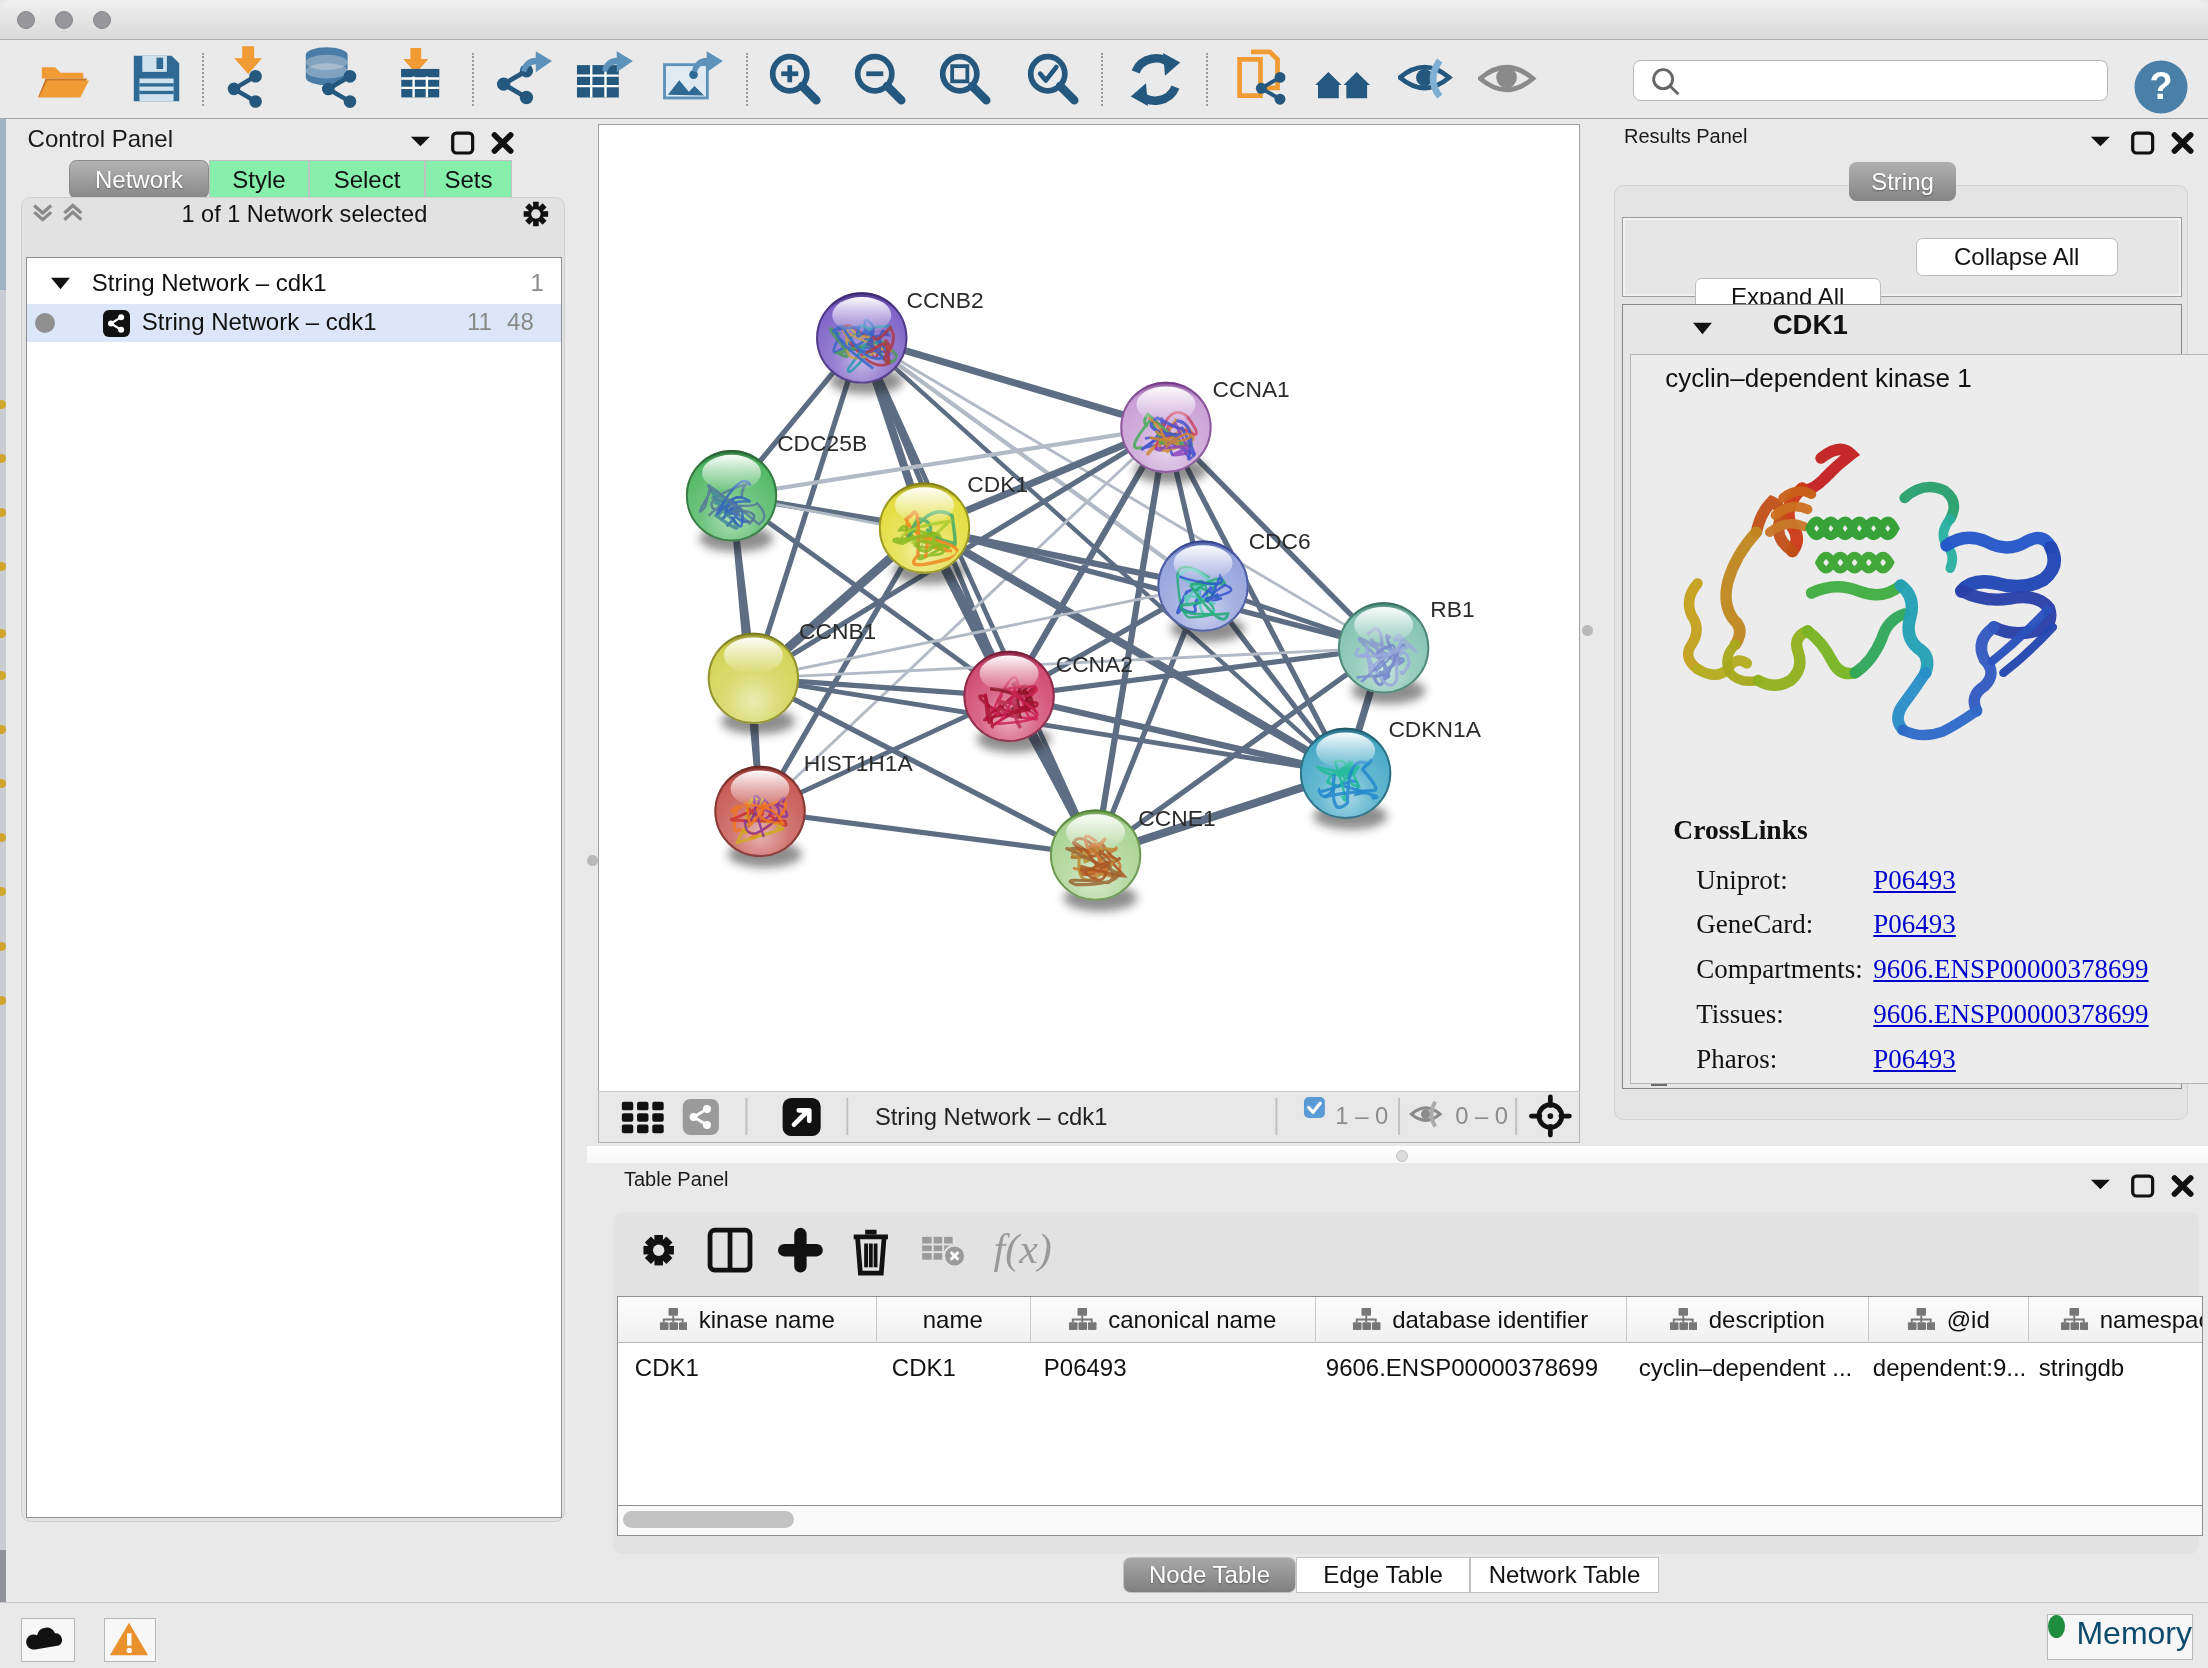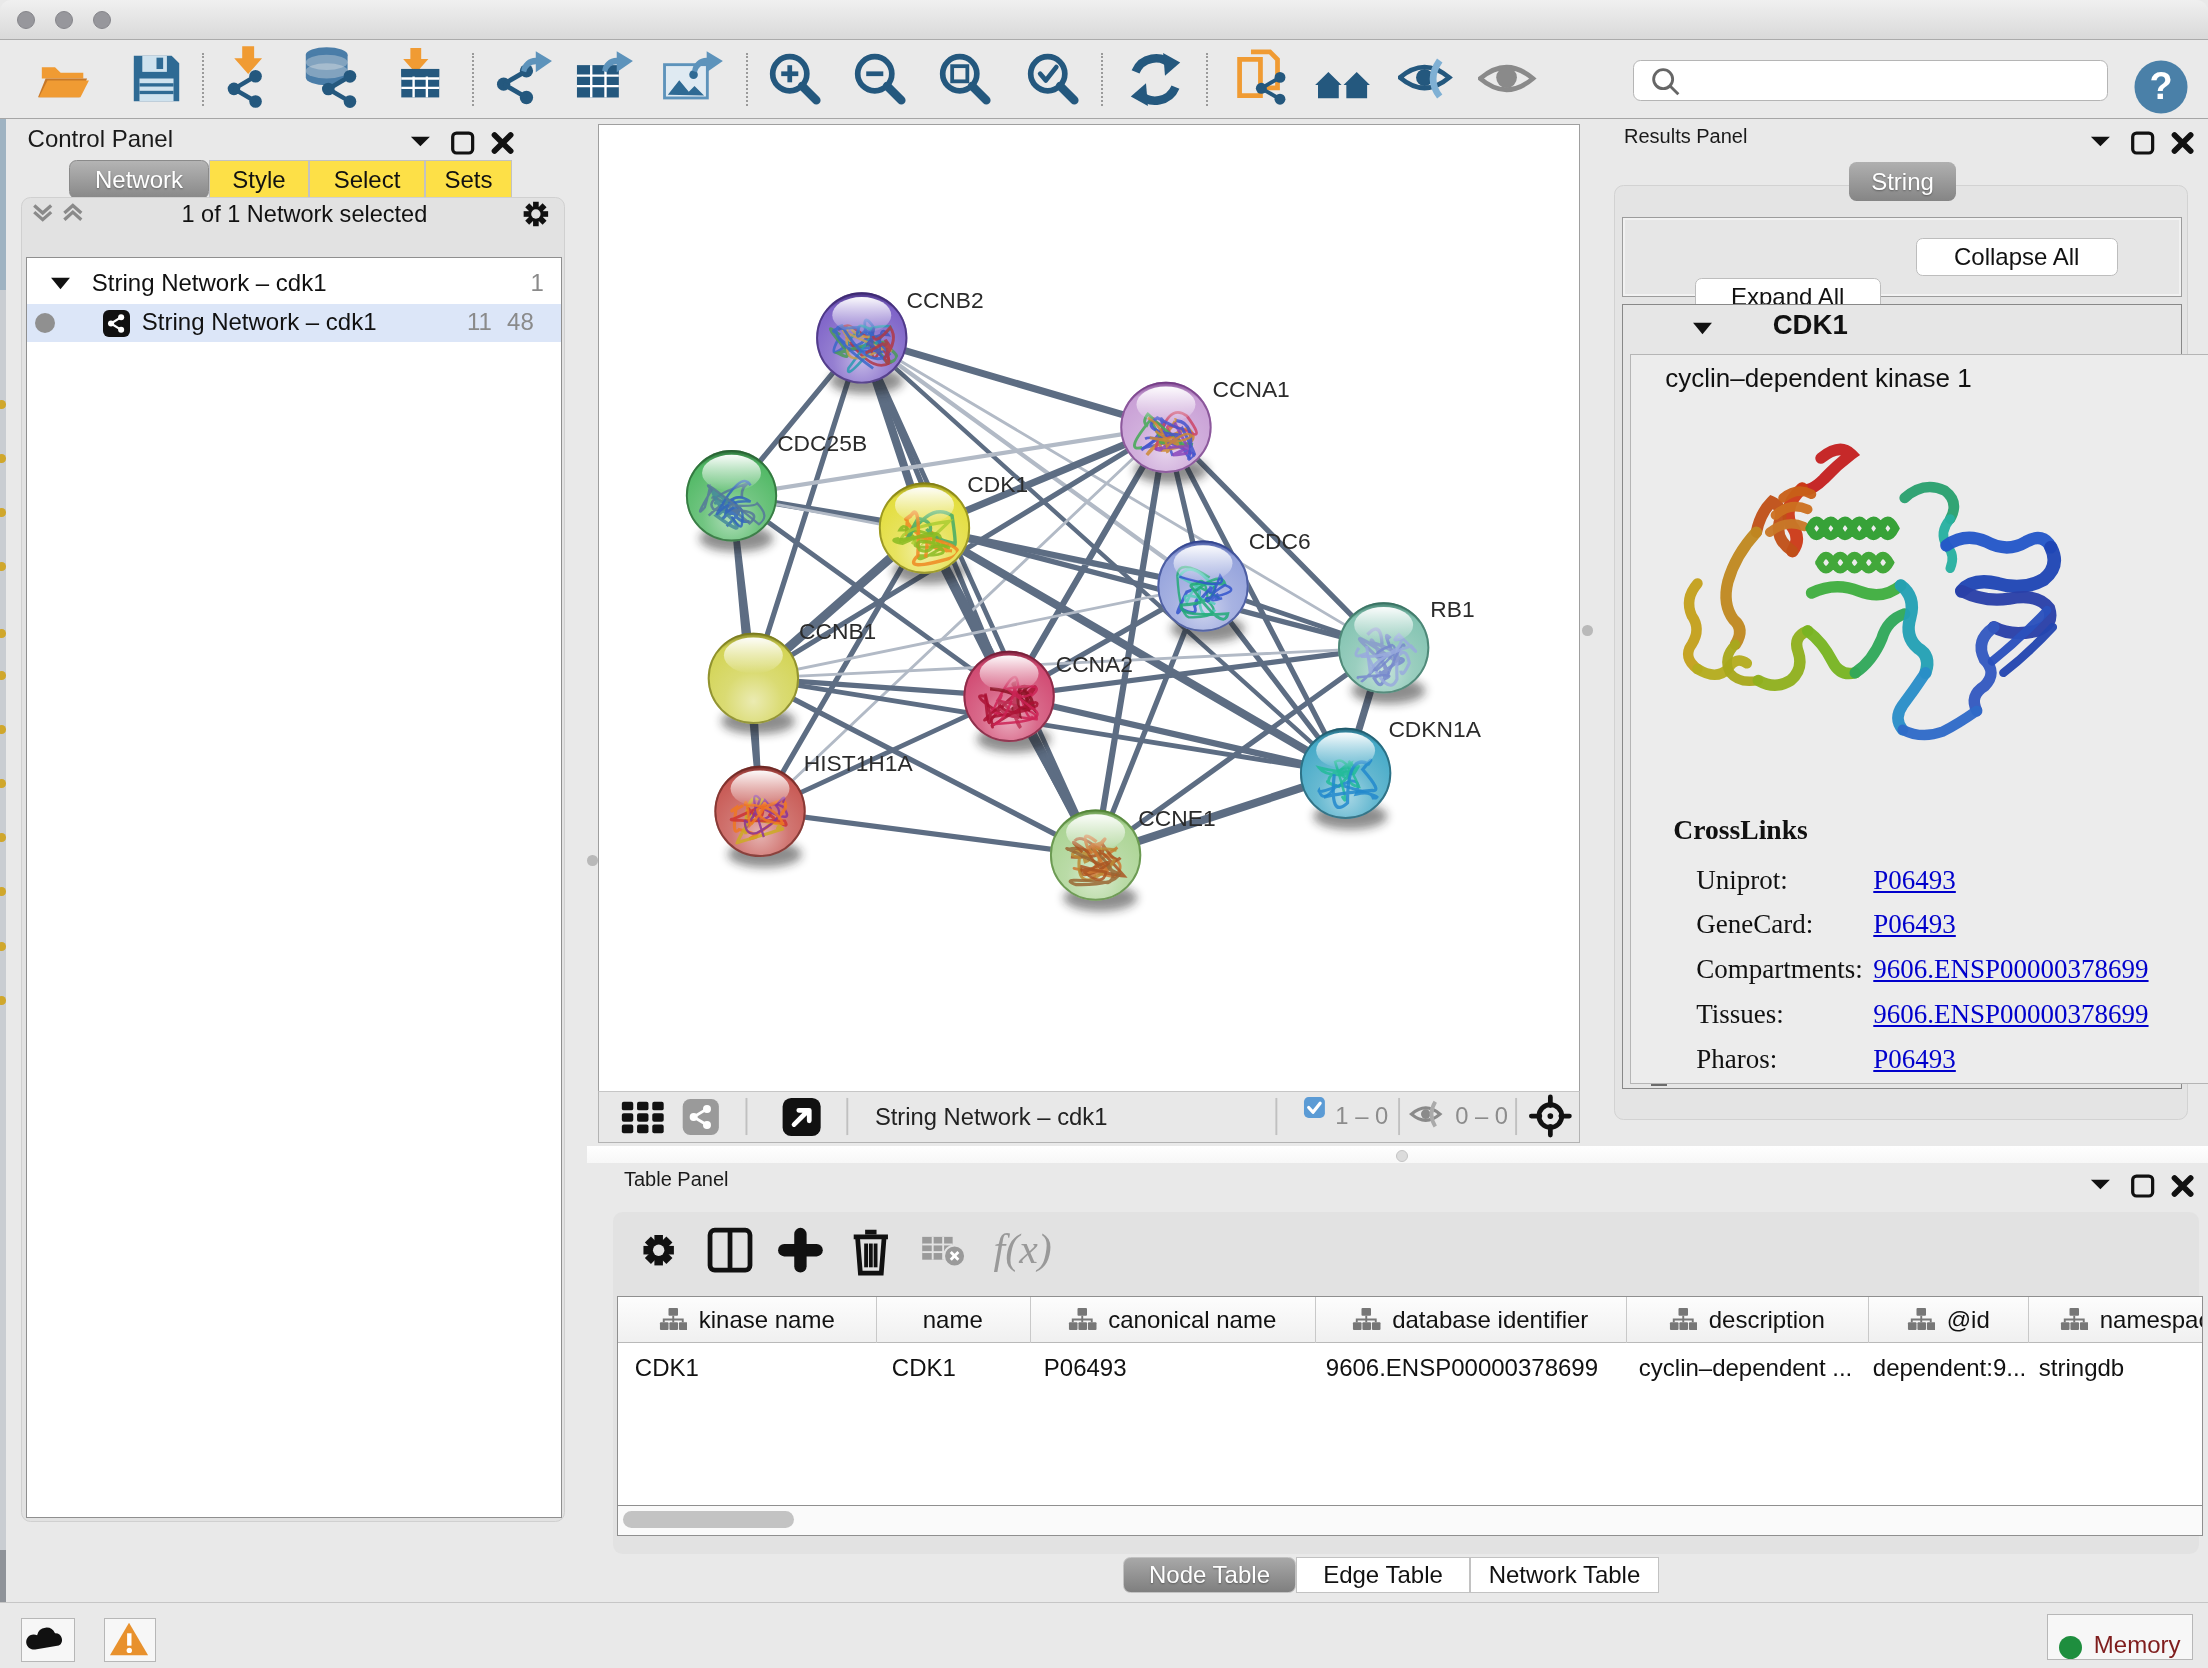--- a/index.html
+++ b/index.html
@@ -21,21 +21,21 @@
   border-bottom:1.9px solid #a6a6a6; }
 .tbsep { position:absolute; top:13.3px; height:53px; width:0;
   border-left:2.9px dotted #9a9a9a; }
 #searchbox { position:absolute; left:1633px; top:20px; width:475px; height:41px;
   background:#fff; border:1.9px solid #b5b5b5; border-radius:7.6px; }
 
 
 #cp-title { left:27.6px; top:125px; font-size:24px; color:#1a1a1a; }
 #cp-tabs { left:69px; top:160px; height:39px; }
 .tab { position:absolute; top:0; height:39px; border:1px solid #c2c2c2;
-  background:#fde047; color:#111; font-size:24px; text-align:center;
+  background:#86efac; color:#111; font-size:24px; text-align:center;
   display:flex; align-items:center; justify-content:center; }
 .tab.sel { background:linear-gradient(#b4b4b4,#888888); color:#fff;
   border-color:#8a8a8a; border-radius:7.6px; text-shadow:0 1px 1.9px rgba(0,0,0,.35); }
 #cp-box { left:21px; top:197px; width:544px; height:1325px; background:#e2e2e2;
   border-radius:9.5px; border:1px solid #d0d0d0; }
 #cp-bar { left:0px; top:27px; width:100%; height:32px; }
 #cp-list { position:absolute; left:3.8px; top:59px; width:536px; height:1261px;
   background:#fff; border:1.9px solid #8f8f8f; }
 .cprow { position:absolute; left:0; width:100%; height:38px; font-size:24px; color:#111; }
 
@@ -86,22 +86,22 @@
 .btab { position:absolute; top:1557px; height:36px; border:1px solid #c2c2c2;
   background:#fff; color:#111; font-size:24px; display:flex; align-items:center;
   justify-content:center; }
 .btab.sel { background:linear-gradient(#a8a8a8,#7f7f7f); color:#fff; border-radius:7.6px;
   text-shadow:0 1px 1.9px rgba(0,0,0,.35); }
 
 
 #statusbar { left:0; top:1602px; width:2208px; height:67px; background:#e9e9e9;
   border-top:1.9px solid #c6c6c6; }
 .stbtn { position:absolute; background:#f7f7f7; border:1.9px solid #b7b7b7; }
-#memBtn { left:2047px; top:11.4px; width:146px; height:46px; font-size:24px; color:#7f1d1d;
-  display:flex; align-items:flex-end; justify-content:center; gap:11.4px; }
+#memBtn { left:2047px; top:11.4px; width:146px; height:46px; font-size:32px; color:#0c4a6e;
+  display:flex; align-items:flex-start; justify-content:center; gap:11.4px; }
 #memBtn .dot { width:23px; height:23px; border-radius:50%; background:#1e8e3e; }
 
 .dothandle { position:absolute; width:10.5px; height:10.5px; border-radius:50%; background:#b9b9b9; }
 </style>
 </head>
 <body>
 
 <div class="abs" style="left:0;top:119px;width:5.7px;height:1549px;background:#c9cdd2;overflow:hidden;">
     <div style="position:absolute;left:0;top:0;width:5.7px;height:171px;background:#9fb3c2;"></div>
     <div style="position:absolute;left:-2.9px;top:281px;width:8.6px;height:8.6px;border-radius:50%;background:#d0a72c;"></div>

